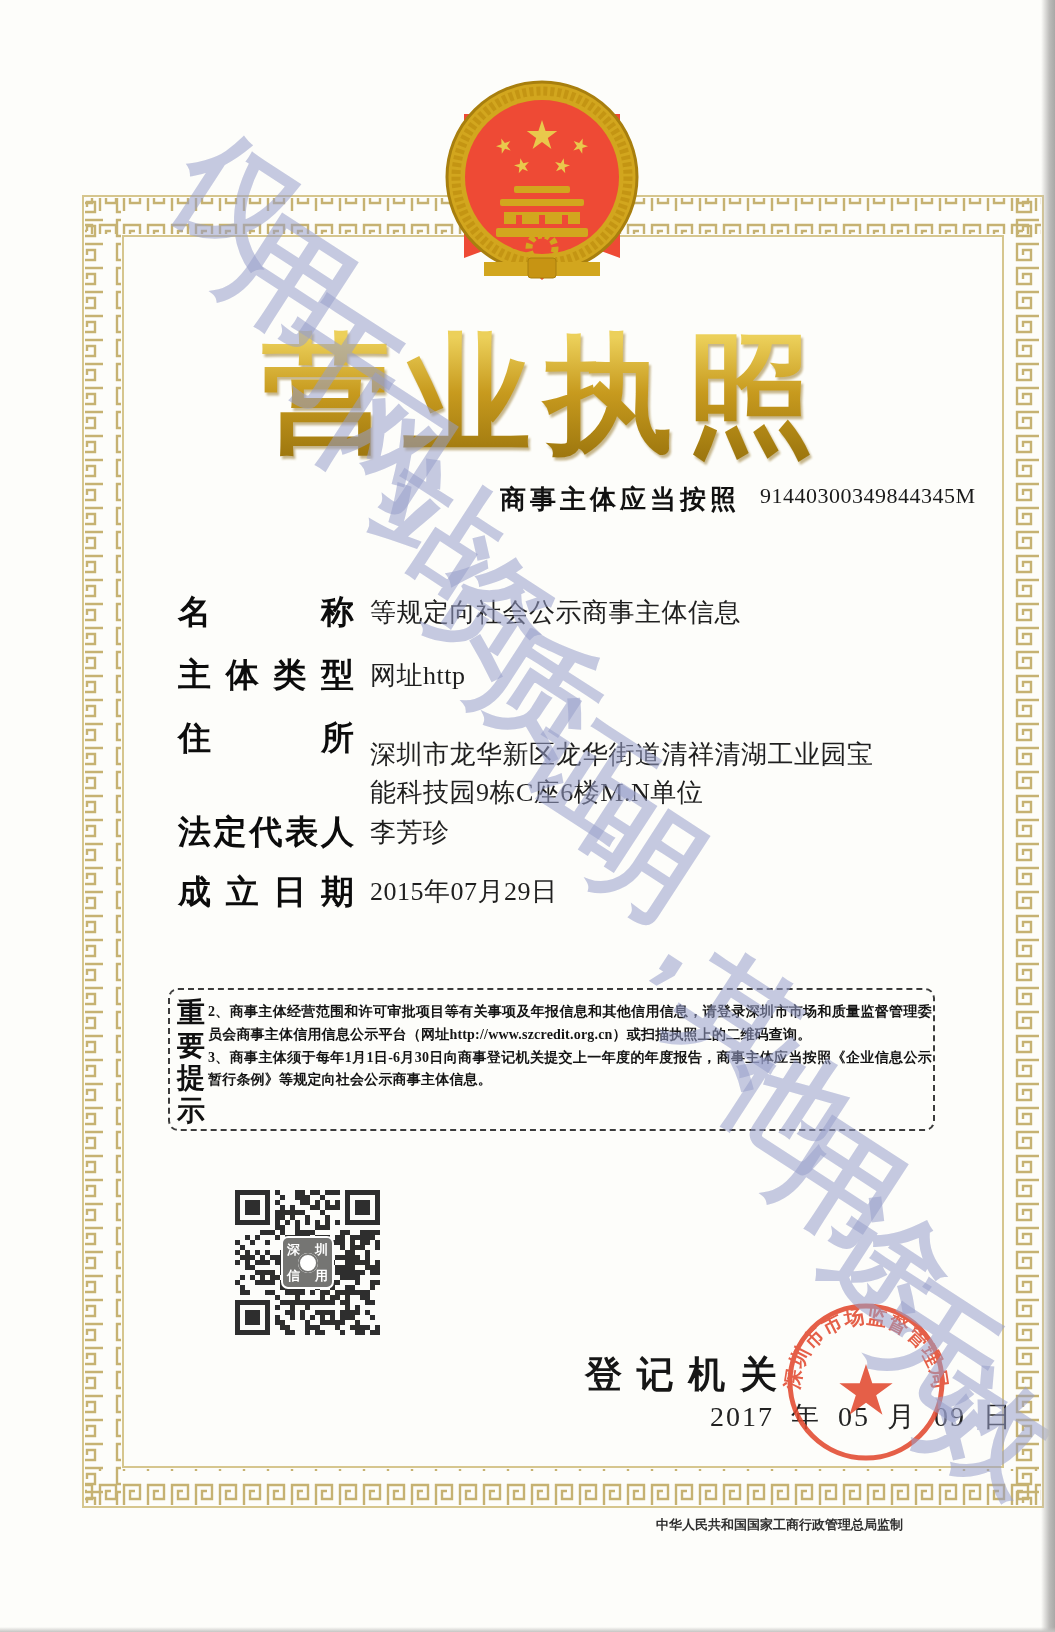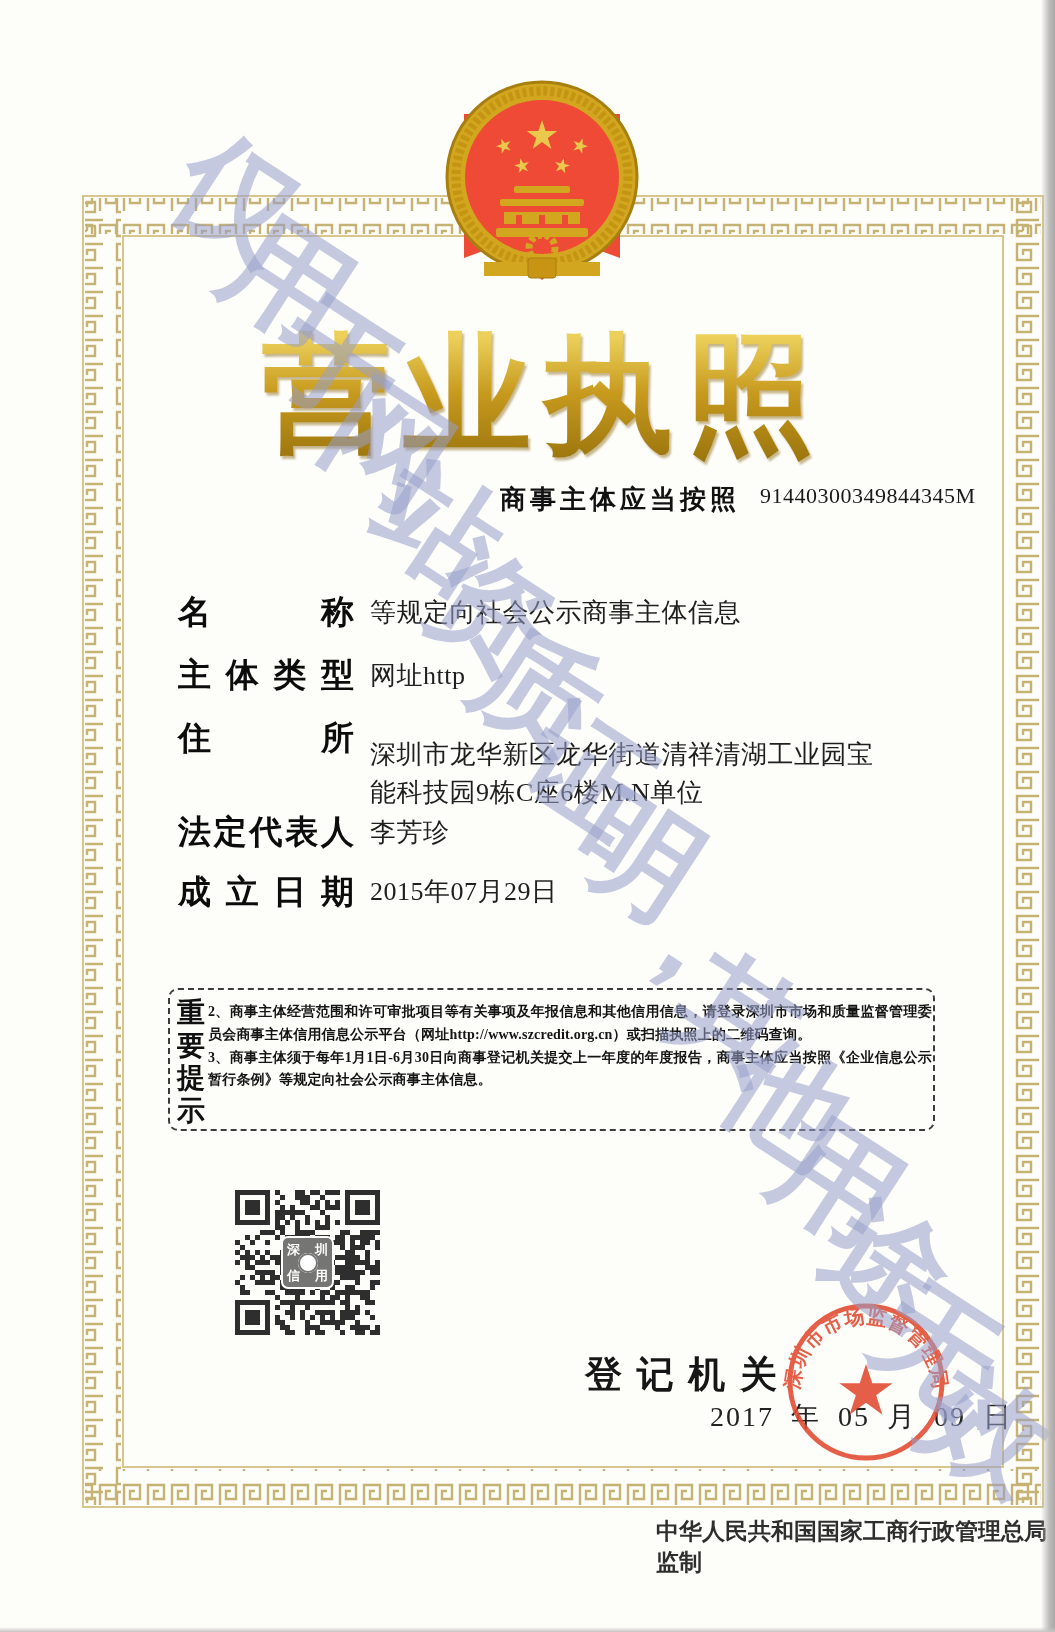--- a/index.html
+++ b/index.html
@@ -54,21 +54,21 @@
 
   
   .reg-label{position:absolute;left:585px;top:1350px;width:192px;z-index:3;display:flex;justify-content:space-between;
     font-size:37px;font-weight:700;color:#161616;}
   .reg-date{position:absolute;left:710px;top:1398px;z-index:3;font-family:"Liberation Serif",serif;
     font-size:28px;color:#222;letter-spacing:2px;word-spacing:8px;}
   .seal{position:absolute;left:782px;top:1298px;z-index:5;opacity:.88;}
 
   
   .footer-note{position:absolute;left:656px;top:1516px;z-index:3;font-family:"Liberation Serif",serif;
-    font-size:23px;font-weight:700;color:#2e2e2e;letter-spacing:0px;}
+    font-size:13px;font-weight:700;color:#2e2e2e;letter-spacing:0px;}
 
   
   .wm-layer{position:absolute;inset:0;z-index:6;pointer-events:none;}
   .wm-char{position:absolute;font-family:"Liberation Serif",serif;font-weight:600;font-size:120px;line-height:120px;
     color:rgba(152,159,203,0.55);transform:rotate(33deg);}
 
   
   .edge-right{position:absolute;right:0;top:0;width:14px;height:100%;z-index:10;
     background:linear-gradient(90deg, rgba(180,180,178,0), #bdbcba 60%, #a9a8a6);}
   .edge-bottom{position:absolute;left:0;bottom:0;width:100%;height:5px;z-index:10;

